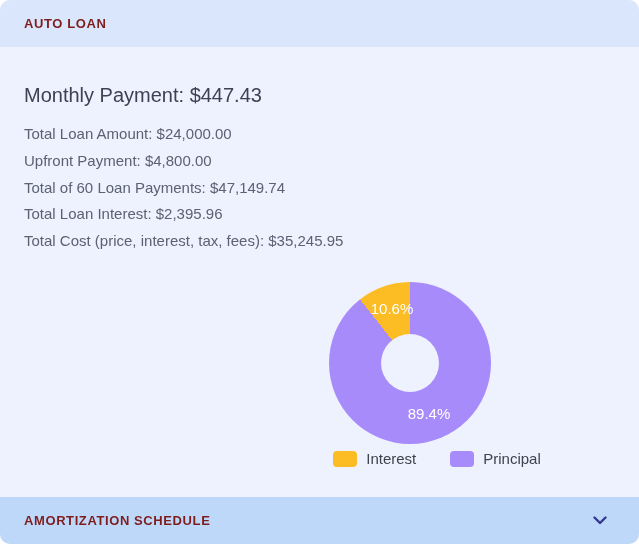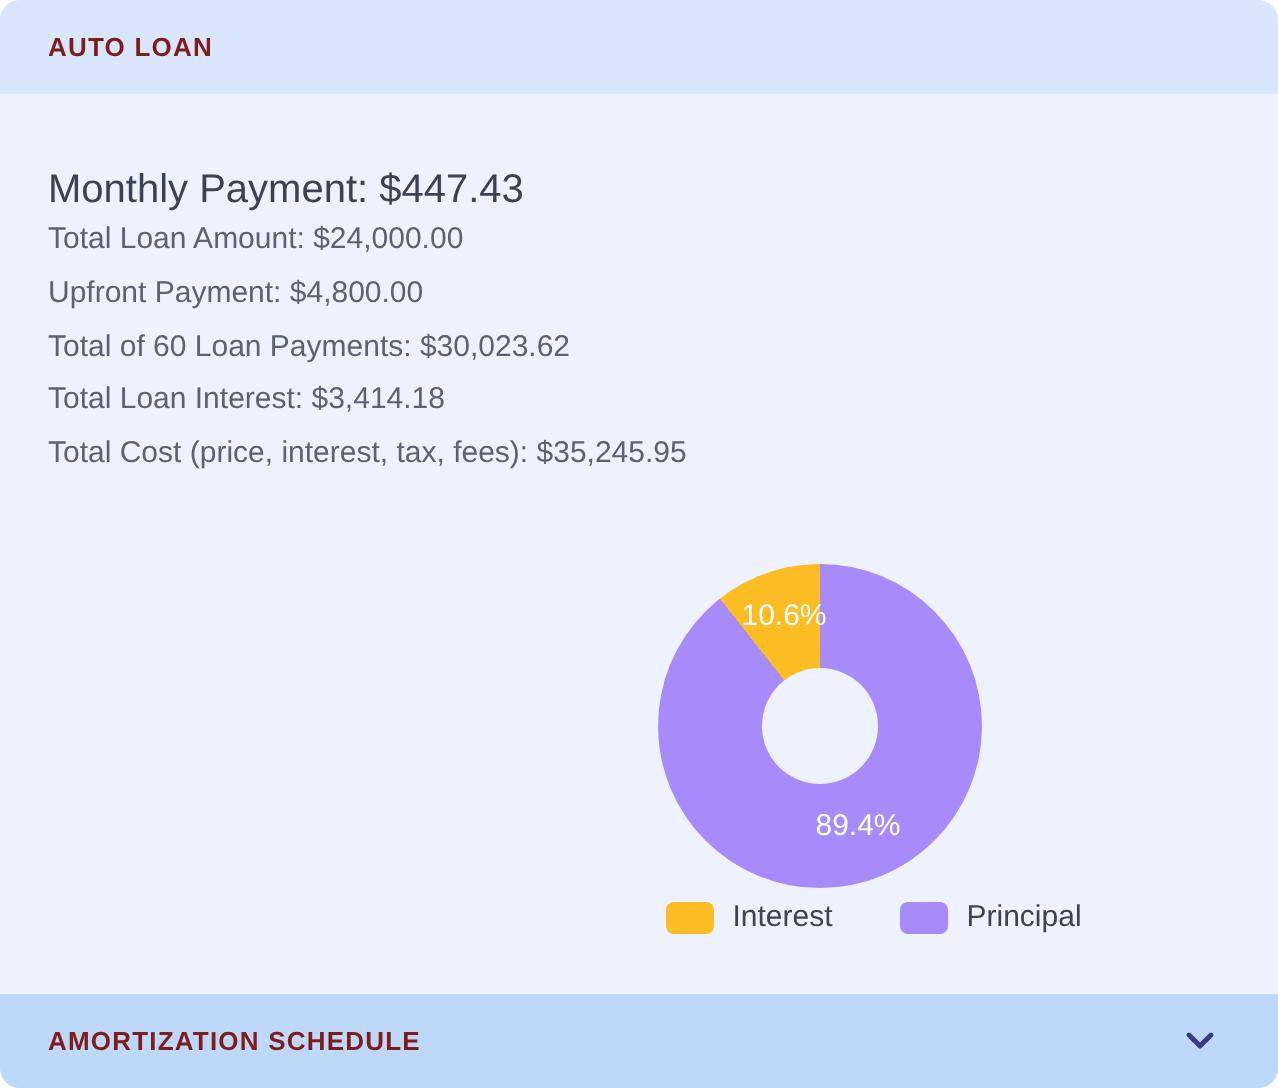--- a/index.html
+++ b/index.html
@@ -48,21 +48,21 @@
     box-sizing: border-box;
     padding: 36px 24px 0 24px;
   }
   .monthly-payment {
     margin: 0;
     font-size: 20px;
     font-weight: 500;
     line-height: 24px;
     color: #3b4254;
   }
-  .details { }
+  .details { margin-top: 14px; }
   .detail-line {
     font-size: 15px;
     line-height: 26.8px;
     font-weight: 400;
     color: #5a6273;
   }
 
   
   .donut {
     position: absolute;
@@ -129,22 +129,22 @@
   <div class="bar bar-top">
     <span class="bar-title">AUTO LOAN</span>
   </div>
 
   <div class="panel">
     <h1 class="monthly-payment">Monthly Payment: $447.43</h1>
 
     <div class="details">
       <div class="detail-line">Total Loan Amount: $24,000.00</div>
       <div class="detail-line">Upfront Payment: $4,800.00</div>
-      <div class="detail-line">Total of 60 Loan Payments: $30,023.62</div>
-      <div class="detail-line">Total Loan Interest: $3,414.18</div>
+      <div class="detail-line">Total of 60 Loan Payments: $47,149.74</div>
+      <div class="detail-line">Total Loan Interest: $2,395.96</div>
       <div class="detail-line">Total Cost (price, interest, tax, fees): $35,245.95</div>
     </div>
 
     <div class="donut" style="background: conic-gradient(rgb(167, 139, 250) 0deg, rgb(167, 139, 250) 321.84deg, rgb(251, 188, 36) 321.84deg, rgb(251, 188, 36) 360deg);"></div>
     <span class="pct-label pct-interest">10.6%</span>
     <span class="pct-label pct-principal">89.4%</span>
 
     <div class="legend">
       <div class="legend-item">
         <span class="legend-swatch" style="background: rgb(251, 188, 36);"></span>

